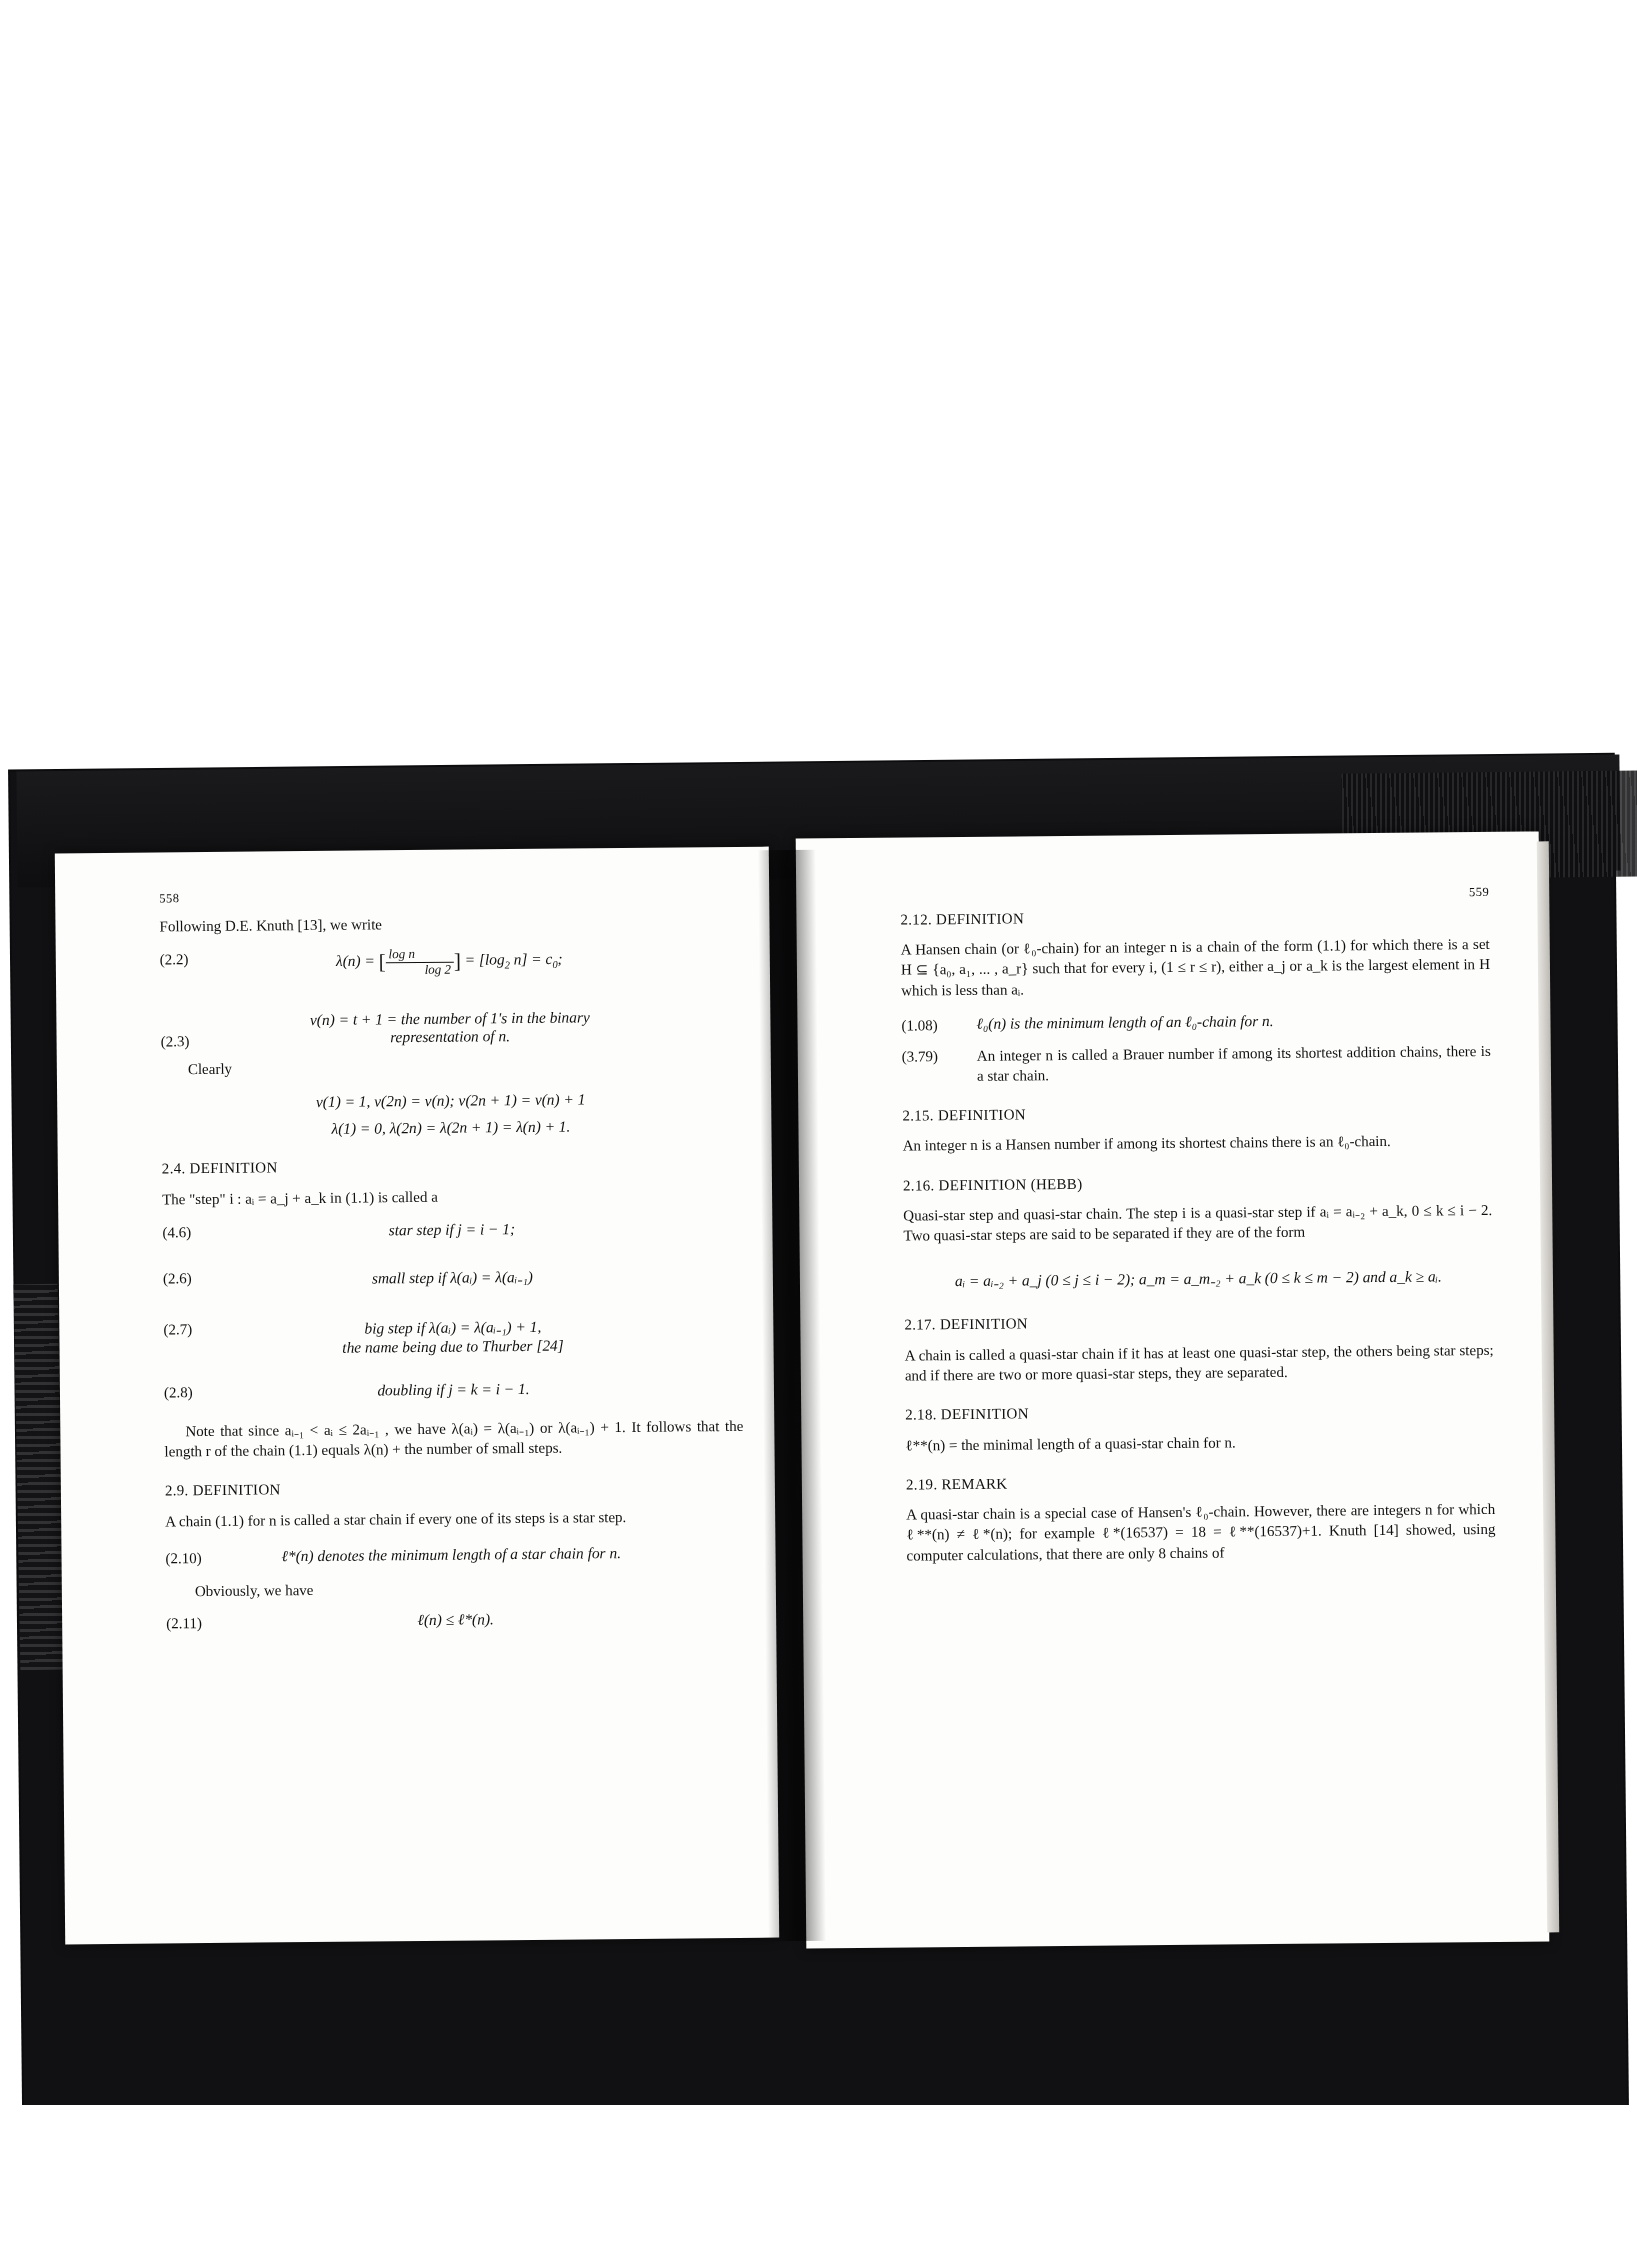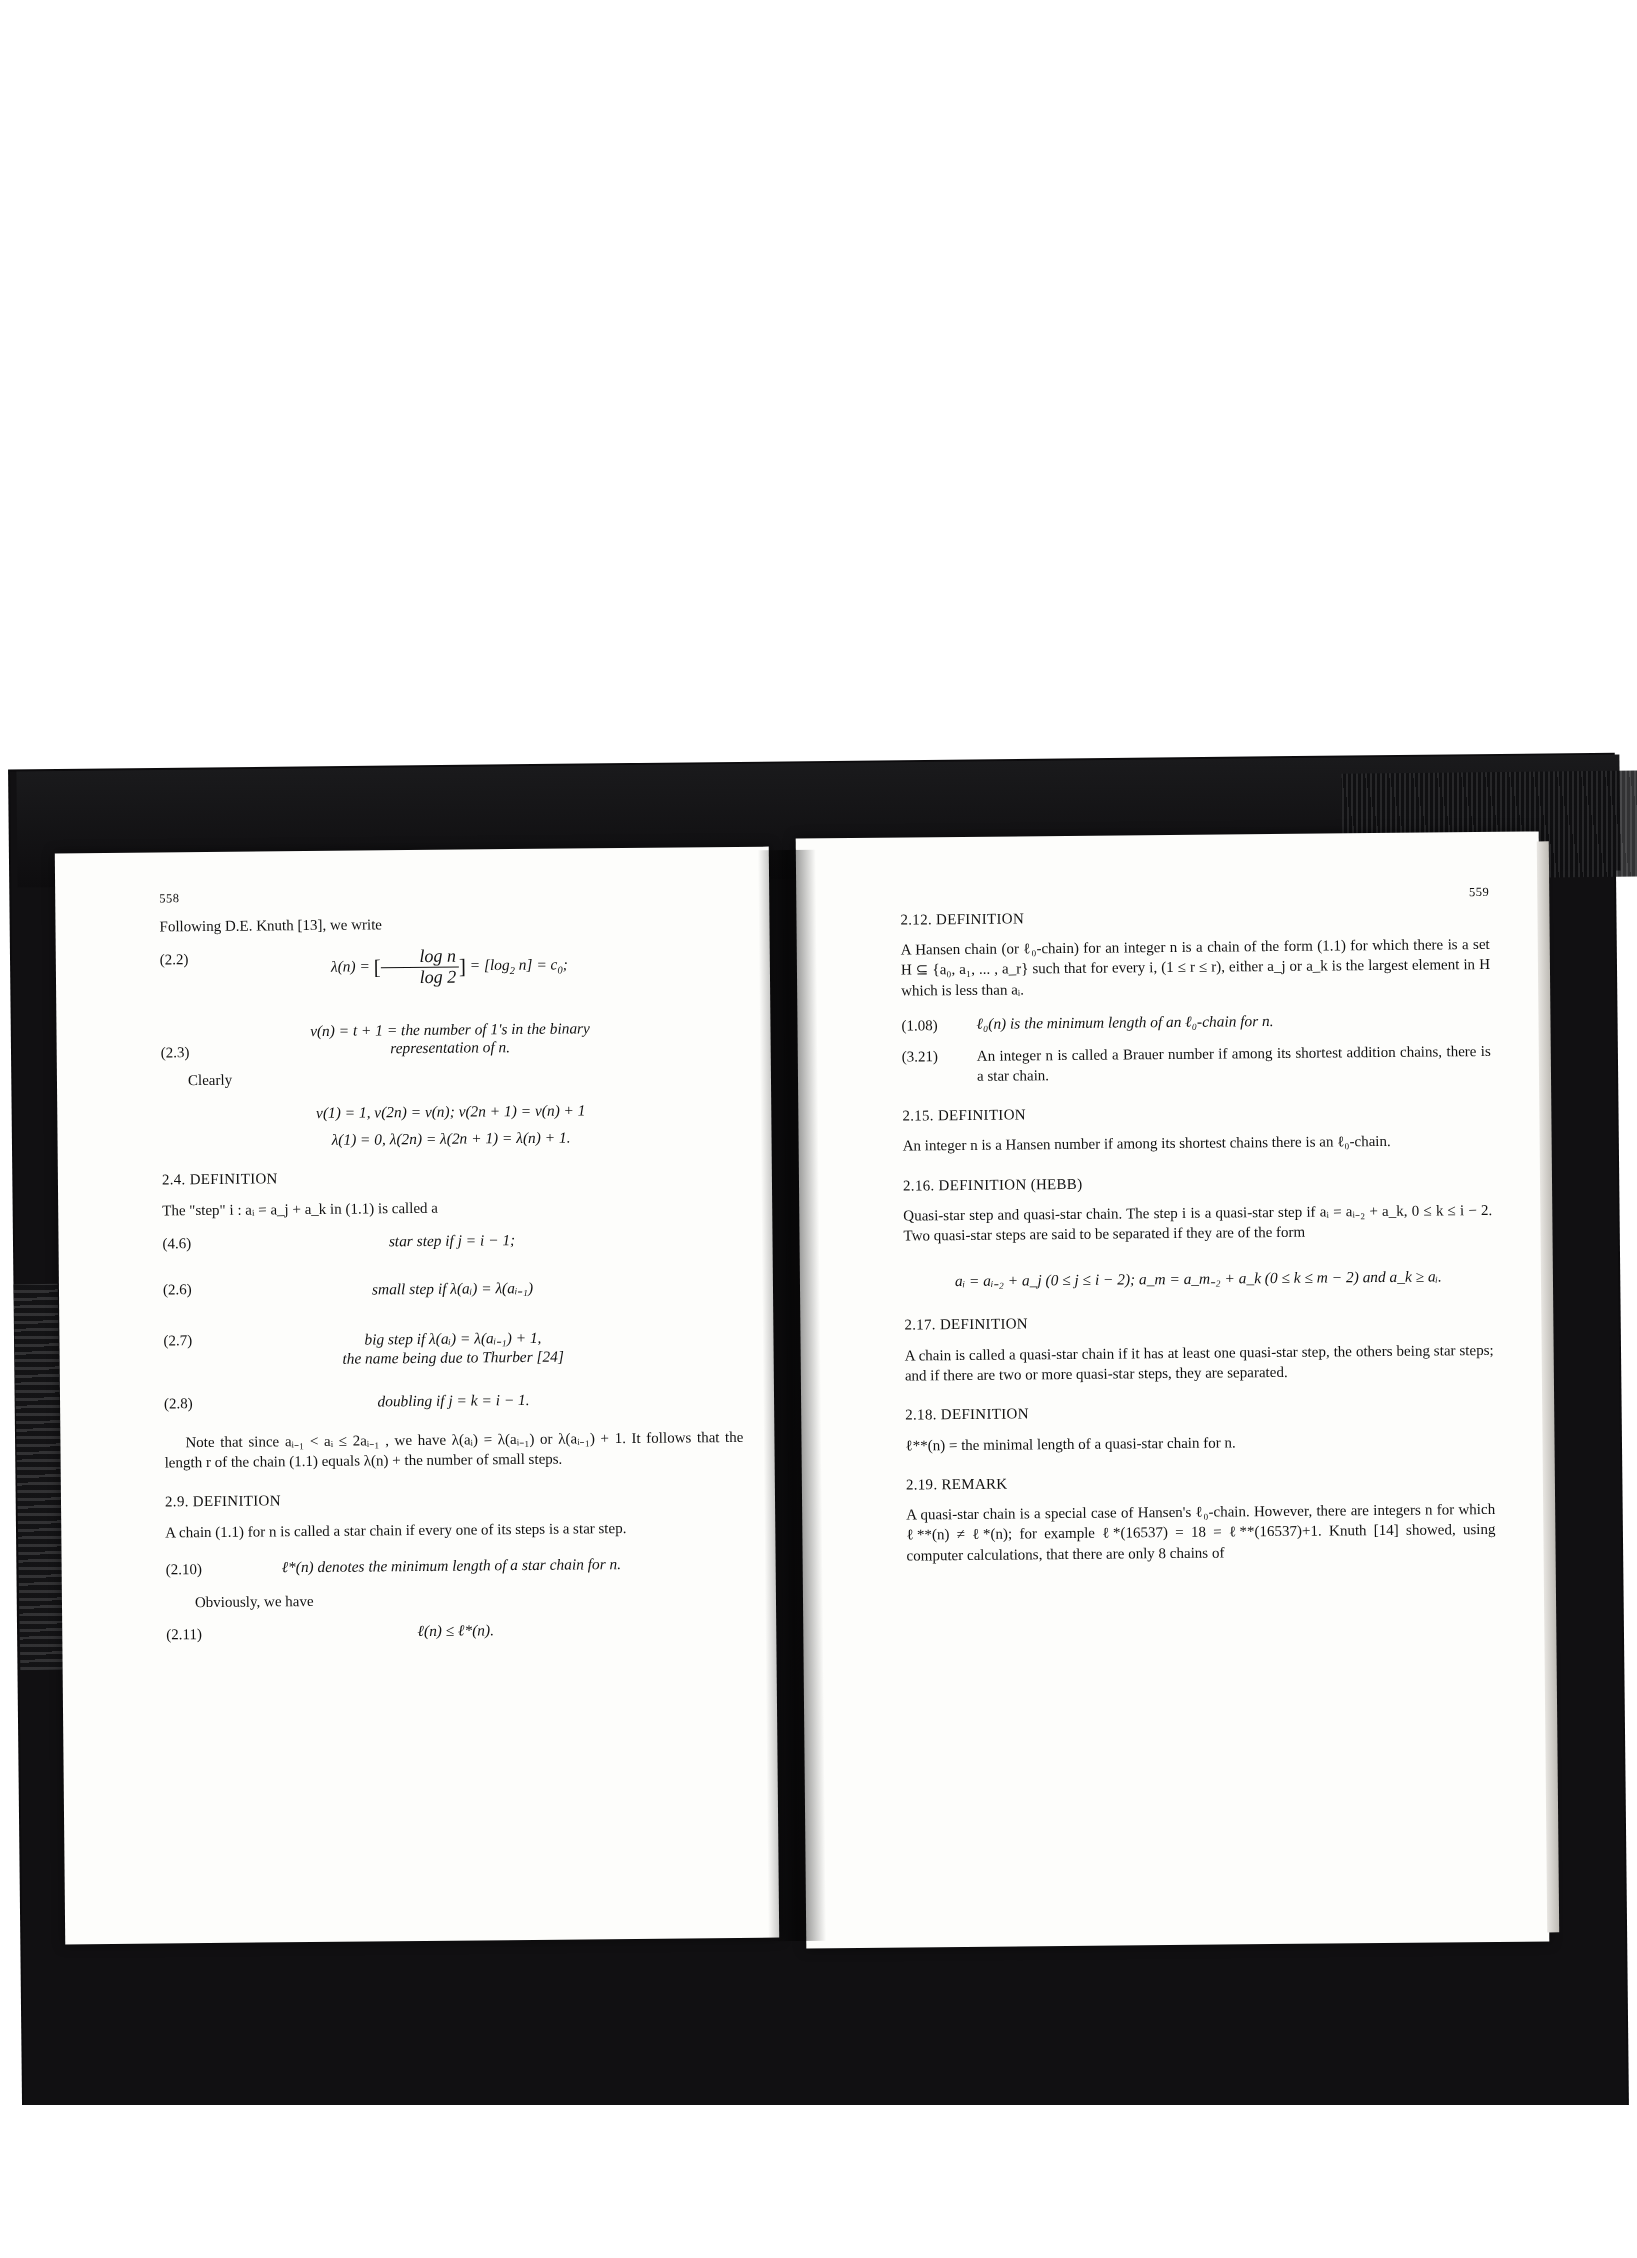--- a/index.html
+++ b/index.html
@@ -68,21 +68,21 @@
   .folio-r{text-align:right;}
 
   p{margin:0 0 8.7px 0;font-size:15px;line-height:1.34;text-align:justify;}
   .defhead{font-size:15px;margin:21px 0 11.6px 0;font-variant:small-caps;letter-spacing:0.3px;}
 
   .eqrow{position:relative;margin:13.5px 0 13.5px 0;min-height:21px;}
   .eqtag{position:absolute;left:0;top:1.9px;font-size:15px;}
   .eqbody{margin-left:0;text-align:center;font-size:15.4px;font-style:italic;}
   .eqbody-l{margin-left:116px;text-align:left;font-size:15.4px;font-style:italic;}
 
-  .frac{display:inline-block;vertical-align:middle;text-align:right;font-size:18px;line-height:1.1;font-style:italic;font-family:Liberation Serif, serif;}
+  .frac{display:inline-block;vertical-align:middle;text-align:left;font-size:13px;line-height:1.1;font-style:italic;font-family:Liberation Serif, serif;}
   .frac .num{display:block;border-bottom:1px solid #111;padding:0 2.9px;}
   .frac .den{display:block;padding:0 2.9px;margin-left:36px;}
   .big{font-size:21px;font-style:normal;vertical-align:middle;line-height:0.9;}
   .it{font-style:italic;}
   sub{font-size:.68em;}
   .clearly{margin:7.7px 0 5.8px 27px;font-size:15px;}
   .obviously{margin:9.7px 0 5.8px 29px;font-size:15px;}
   .eqline{font-size:15.4px;font-style:italic;margin:15.4px 0;text-align:center;}
 </style>
 </head>
@@ -175,21 +175,21 @@
 
     <div class="defhead" style="margin-top:5.8px;">2.12.  DEFINITION</div>
     <p>A Hansen chain (or ℓ₀-chain) for an integer n is a chain of the form (1.1) for which there is a set H ⊆ {a₀, a₁, ... , a_r} such that for every i, (1 ≤ r ≤ r), either a_j or a_k is the largest element in H which is less than aᵢ.</p>
 
     <div class="eqrow" style="margin-top:15.4px;">
       <span class="eqtag">(1.08)</span>
       <div class="eqbody-l" style="margin-left:75px;text-align:justify;">ℓ₀(n)   is   the   minimum   length   of   an   ℓ₀-chain   for   n.</div>
     </div>
 
     <div class="eqrow" style="margin-top:-3.9px;">
-      <span class="eqtag">(3.21)</span>
+      <span class="eqtag">(3.79)</span>
       <div style="margin-left:75px;font-size:15px;line-height:1.34;text-align:justify;">An integer n is called a Brauer number if among its shortest addition chains, there is a star chain.</div>
     </div>
 
     <div class="defhead">2.15.  DEFINITION</div>
     <p>An integer n is a Hansen number if among its shortest chains there is an ℓ₀-chain.</p>
 
     <div class="defhead">2.16.  DEFINITION  (HEBB)</div>
     <p>Quasi-star step and quasi-star chain.   The step i is a quasi-star step if aᵢ = aᵢ₋₂ + a_k,  0 ≤ k ≤ i − 2. Two quasi-star steps are said to be separated if they are of the form</p>
     <div class="eqline" style="margin-top:25px;margin-bottom:25px;">aᵢ = aᵢ₋₂ + a_j (0 ≤ j ≤ i − 2);   a_m = a_m₋₂ + a_k (0 ≤ k ≤ m − 2)   and   a_k ≥ aᵢ.</div>
 

